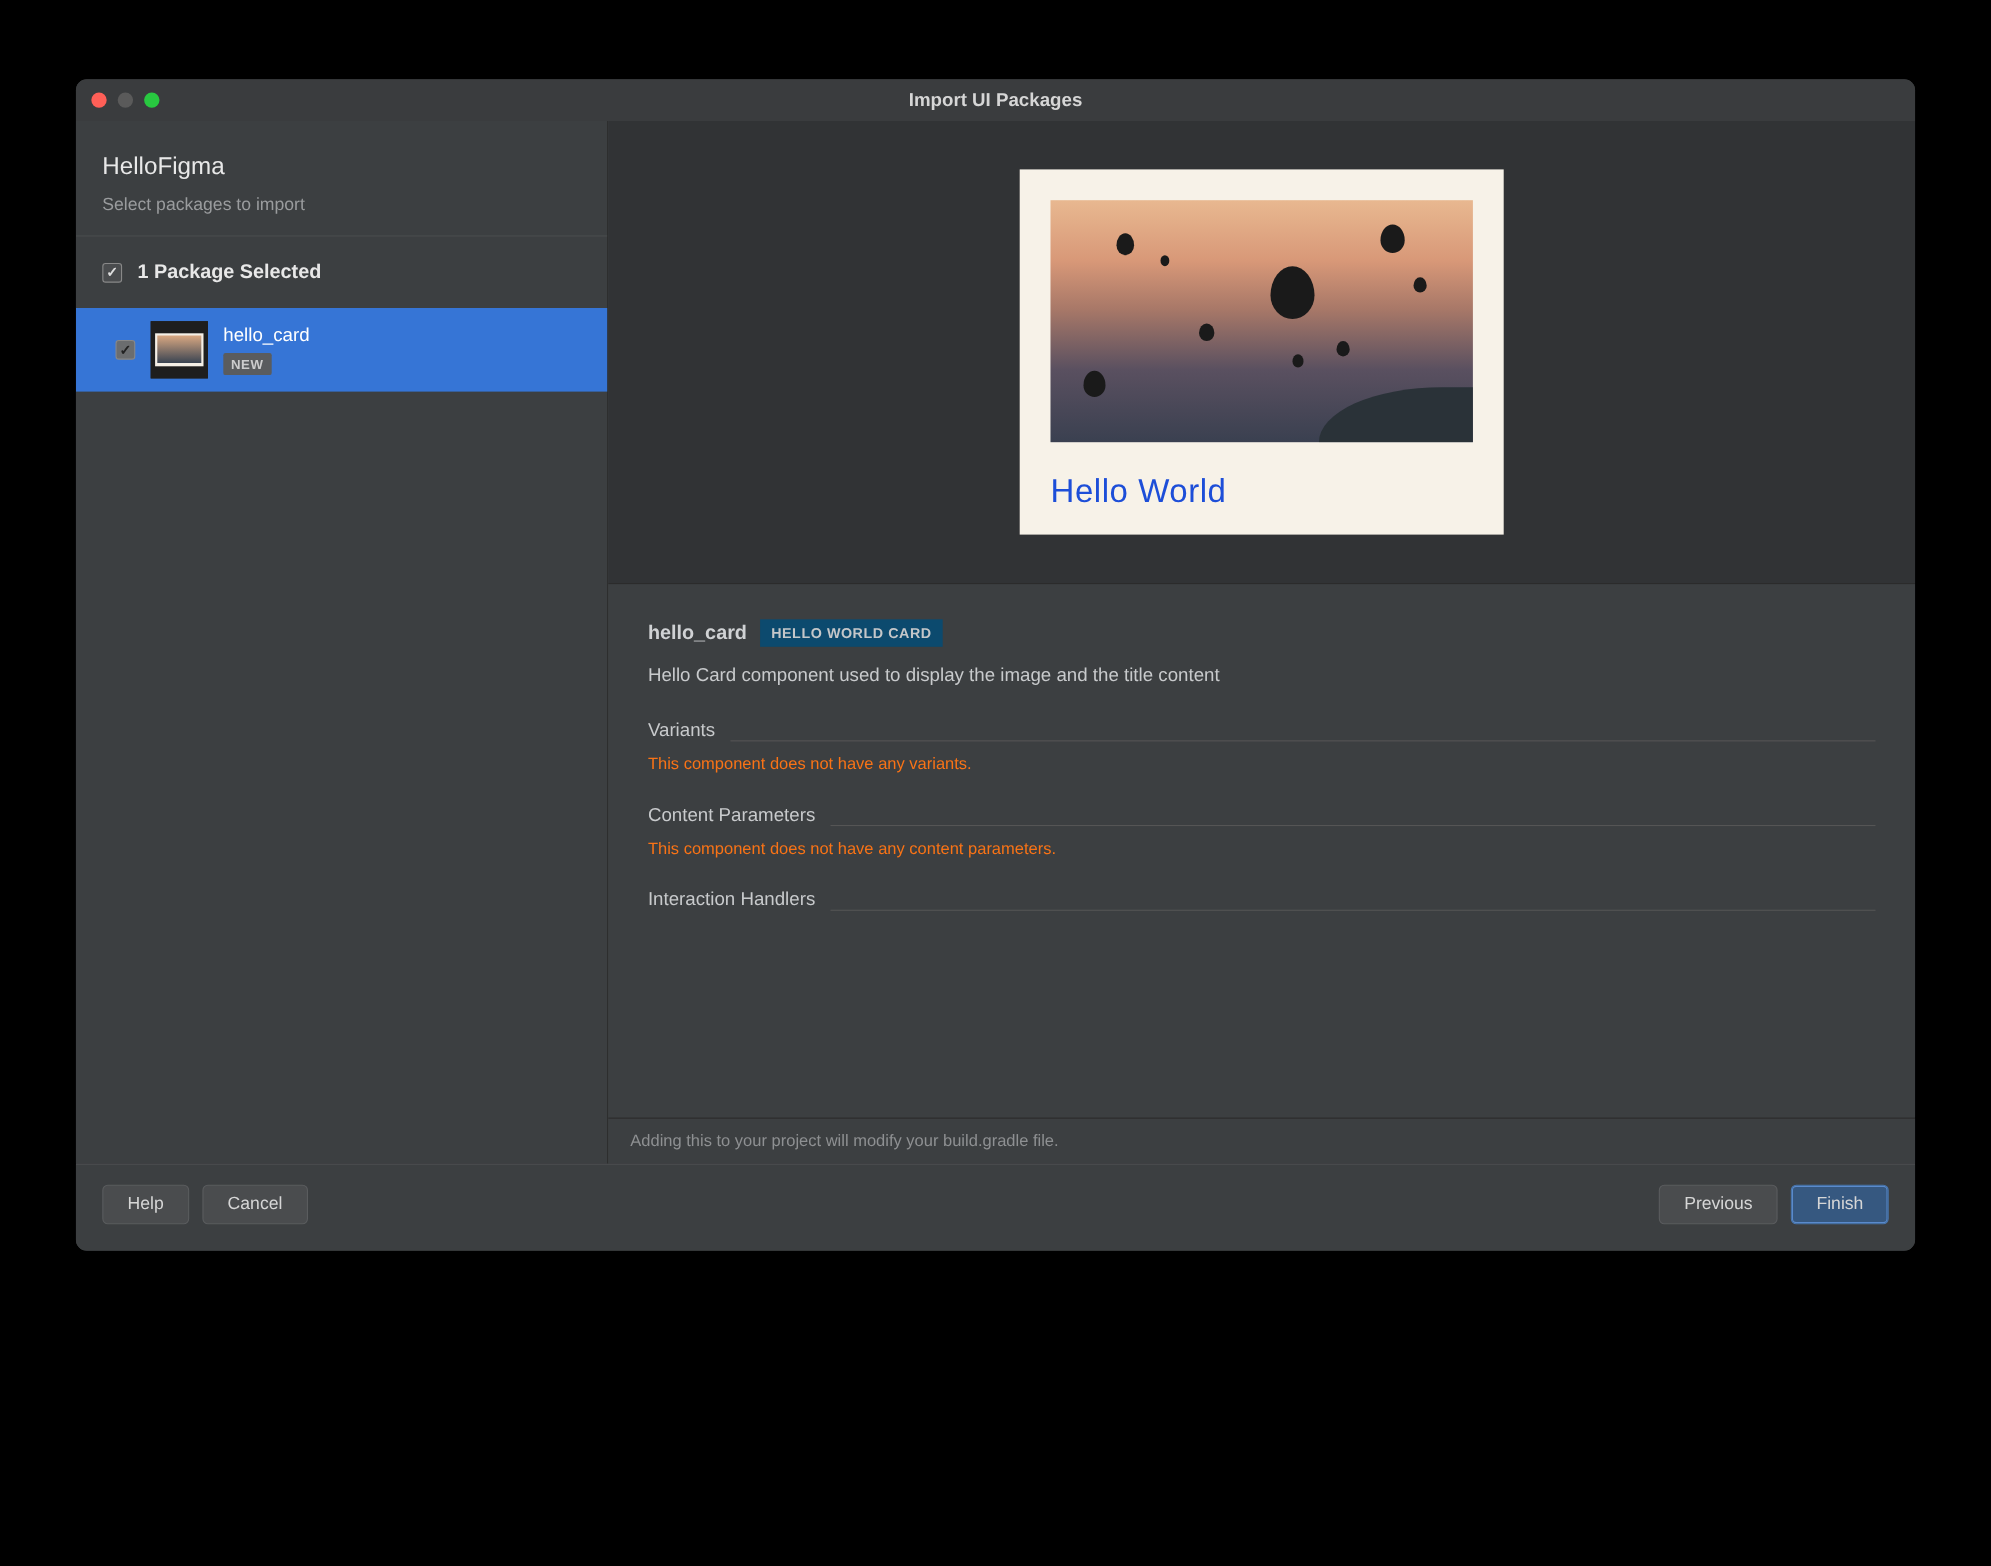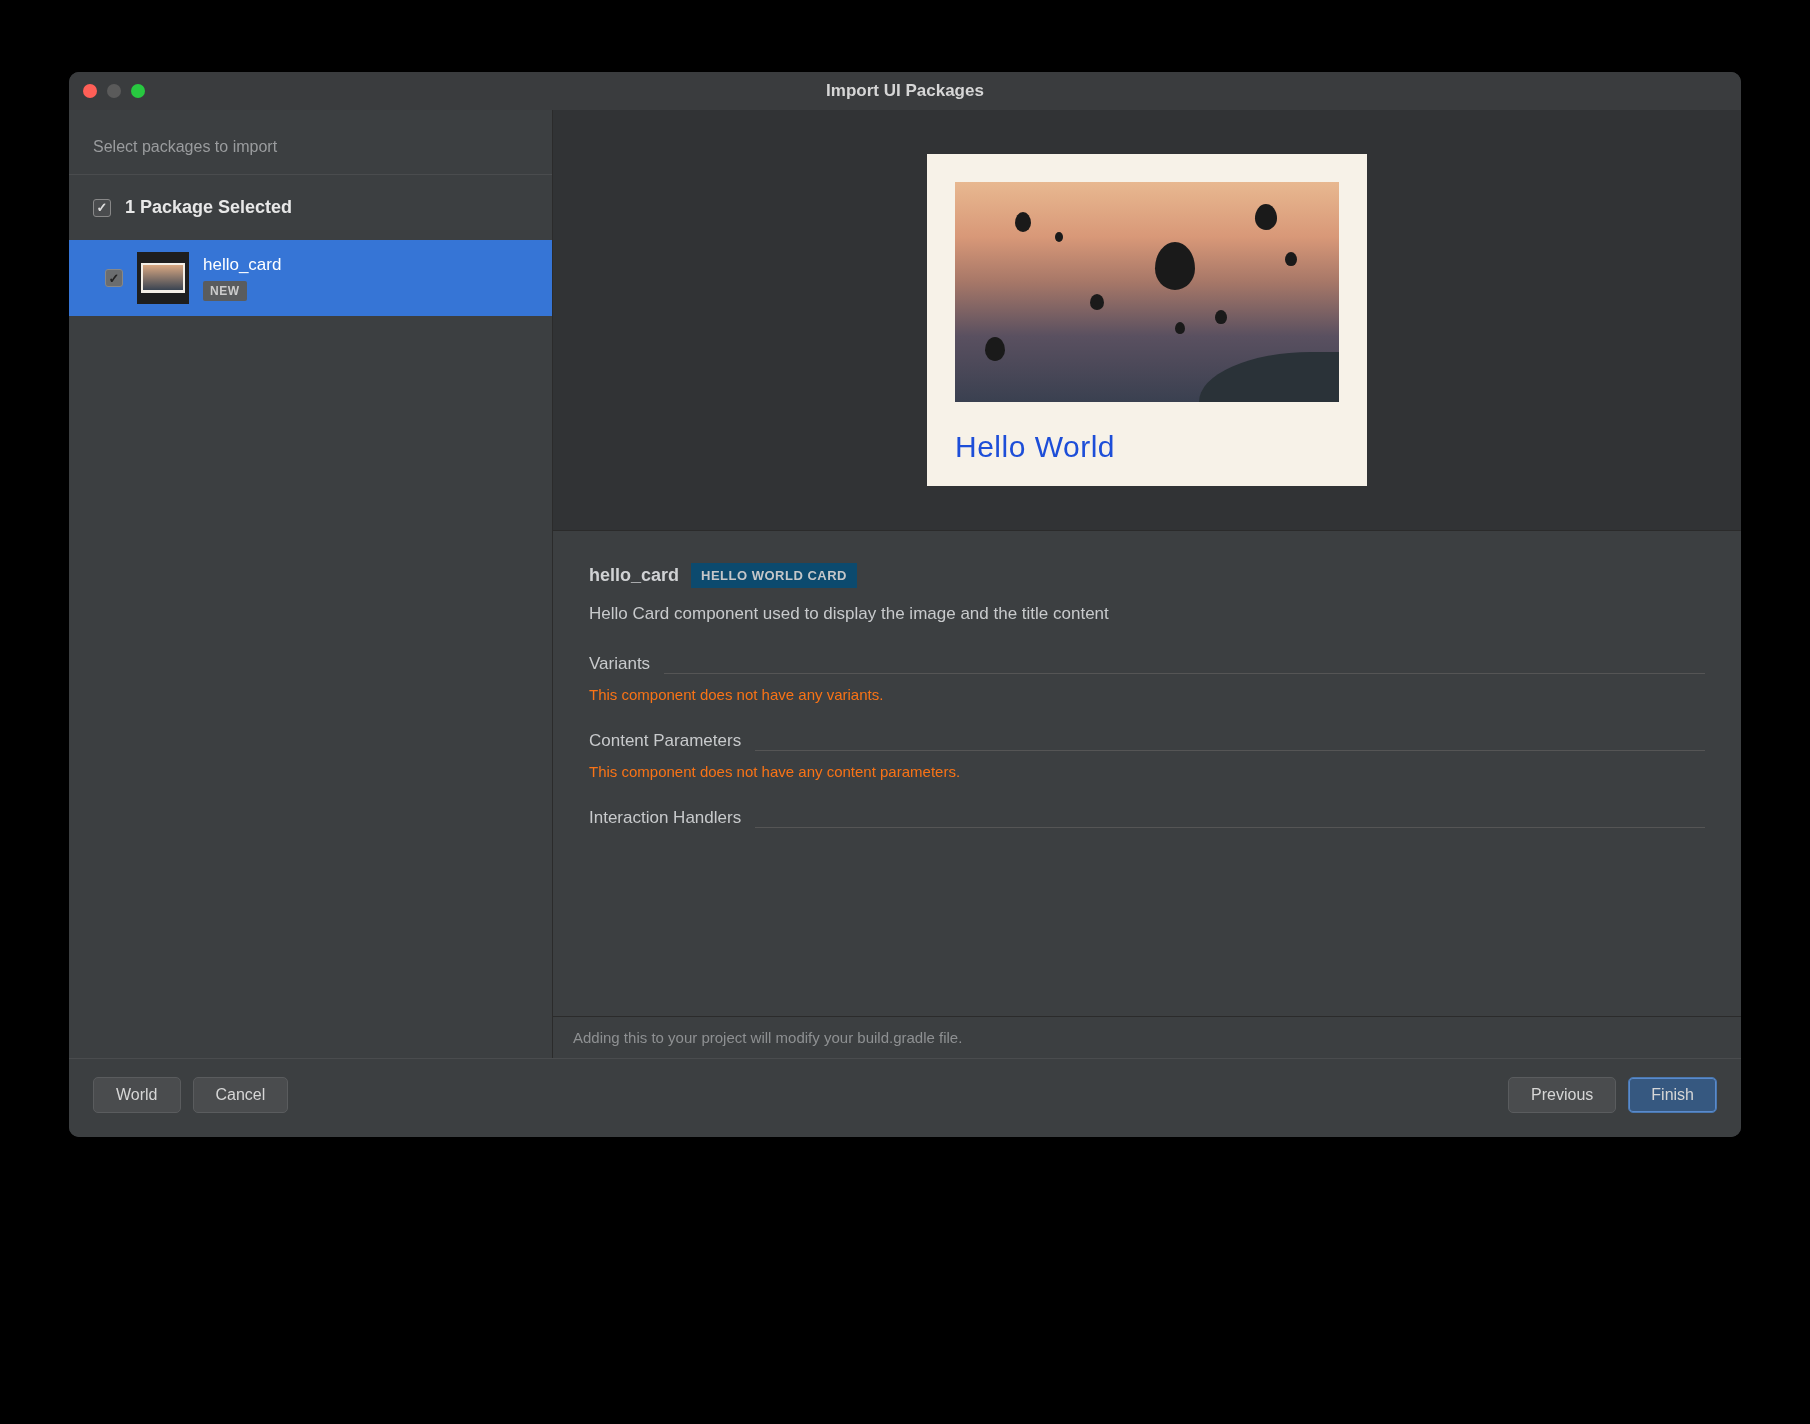--- a/index.html
+++ b/index.html
@@ -121,20 +121,21 @@
       <div class="dot red"></div>
       <div class="dot yellow"></div>
       <div class="dot green"></div>
     </div>
     <div class="titlebar-title">Import UI Packages</div>
   </div>
 
   <div class="body">
     <div class="sidebar">
       <div class="sidebar-header">
+        <div class="project-title">HelloFigma</div>
         <div class="subtitle">Select packages to import</div>
       </div>
       <div class="select-row">
         <div class="checkbox checked"></div>
         <div class="select-label">1 Package Selected</div>
       </div>
       <div class="pkg-item">
         <div class="pkg-checkbox checked"></div>
         <div class="pkg-thumb">
           <div class="pkg-thumb-inner">
@@ -194,19 +195,19 @@
               <span>Interaction Handlers</span>
             </div>
         </div>
       </div>
 
       <div class="footer-note">Adding this to your project will modify your build.gradle file.</div>
     </div>
   </div>
 
   <div class="buttons">
-    <button class="btn">World</button>
+    <button class="btn">Help</button>
     <button class="btn">Cancel</button>
     <div class="spacer"></div>
     <button class="btn">Previous</button>
     <button class="btn primary">Finish</button>
   </div>
 </div>
 
 </body></html>

